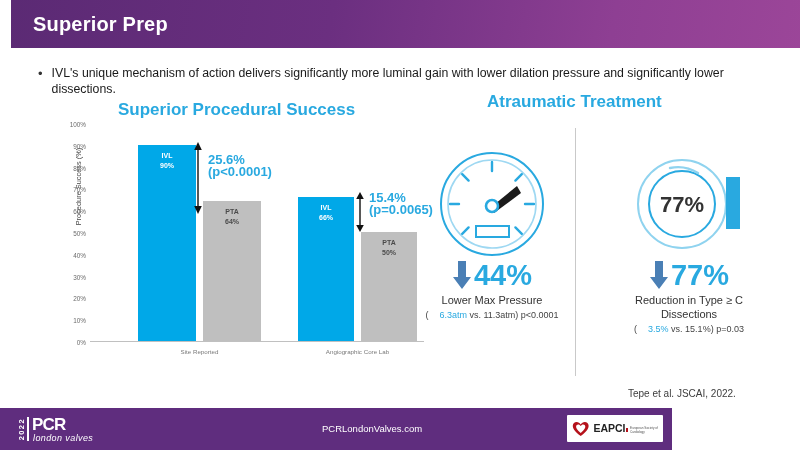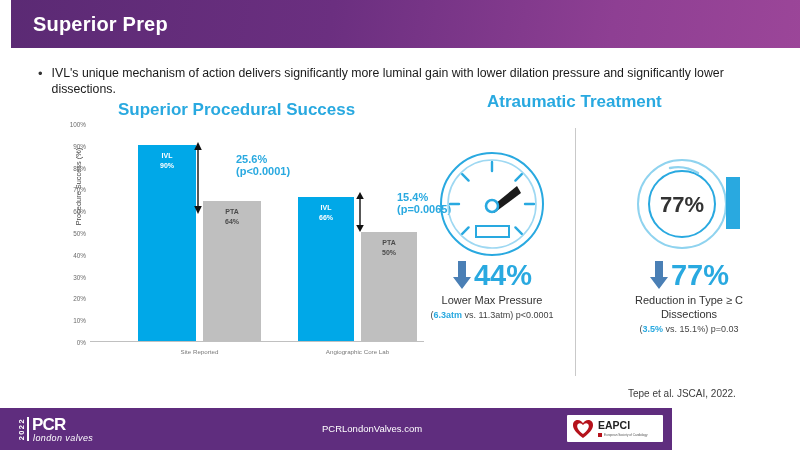--- a/index.html
+++ b/index.html
@@ -68,43 +68,43 @@
     position: absolute; left: 0; width: 100%; text-align: center;
     font-size: 7px; font-weight: bold; line-height: 10px;
   }
   .bar-lab.on-blue { color: #ffffff; top: 6px; }
   .bar-lab.on-gray { color: #4a4a4a; top: 6px; }
   .cat-lab {
     position: absolute; font-size: 6.2px; color: #7a7a7a; text-align: center;
     white-space: nowrap; top: 224px;
   }
   .delta-note {
-    position: absolute; color: #29a9e0; font-size: 11px; font-weight: bold;
-    line-height: 11.5px; white-space: nowrap; margin-left: 28px;
+    position: absolute; color: #29a9e0; font-size: 13px; font-weight: bold;
+    line-height: 11.5px; white-space: nowrap;
   }
   .arrow-svg { position: absolute; }
 
   
   .footnote {
     position: absolute; left: 44px; top: 370px; width: 380px;
     text-align: center; font-size: 7.4px; color: #5a5a5a; line-height: 10.5px;
   }
 
   
   .stat-panel { position: absolute; text-align: center; }
   #panel-gauge { left: 412px; top: 148px; width: 160px; }
   #panel-donut { left: 596px; top: 148px; width: 186px; }
   .icon-holder { display: flex; justify-content: center; align-items: center; height: 112px; }
   .big-stat {
     display: flex; align-items: center; justify-content: center; gap: 2px;
   }
   .big-num { color: #29a9e0; font-size: 29px; font-weight: bold; line-height: 30px; }
   .stat-caption { font-size: 11px; color: #333; line-height: 14px; margin-top: 3px; }
   .stat-sub { font-size: 9px; color: #444; margin-top: 2px; line-height: 12px; }
-  .stat-sub .hl { color: #29a9e0; font-weight: bold; }
+  .stat-sub .hl { color: #29a9e0; font-weight: normal; padding-left: 11px; }
 
   
   .citation {
     position: absolute; left: 628px; top: 388px;
     font-size: 10px; color: #3d3d3d; white-space: nowrap;
   }
 
   
   .footer {
     position: absolute; left: 0; bottom: 0; width: 672px; height: 42px;
@@ -126,21 +126,21 @@
   }
   .footer-url {
     position: absolute; left: 322px; top: 15px;
     color: #fff; font-size: 9.5px;
   }
   .eapci {
     position: absolute; right: 9px; top: 7px; width: 96px; height: 27px;
     background: #fff; border-radius: 1px;
     display: flex; align-items: center; gap: 4px; padding: 0 5px;
   }
-  .eapci-txt { display: flex; flex-direction: column; line-height: 1; }
+  .eapci-txt { display: flex; line-height: 1; }
   .eapci-name { font-size: 10.5px; font-weight: bold; color: #222; }
   .eapci-sub { font-size: 3.1px; color: #555; margin-top: 2px; }
   .eapci-sub-row { display: flex; align-items: center; gap: 2px; margin-top: 2px; }
   .eapci-dot { width: 4px; height: 4px; background: #b5121b; }
 </style>
 </head>
 <body>
 
 <div class="slide">
 

